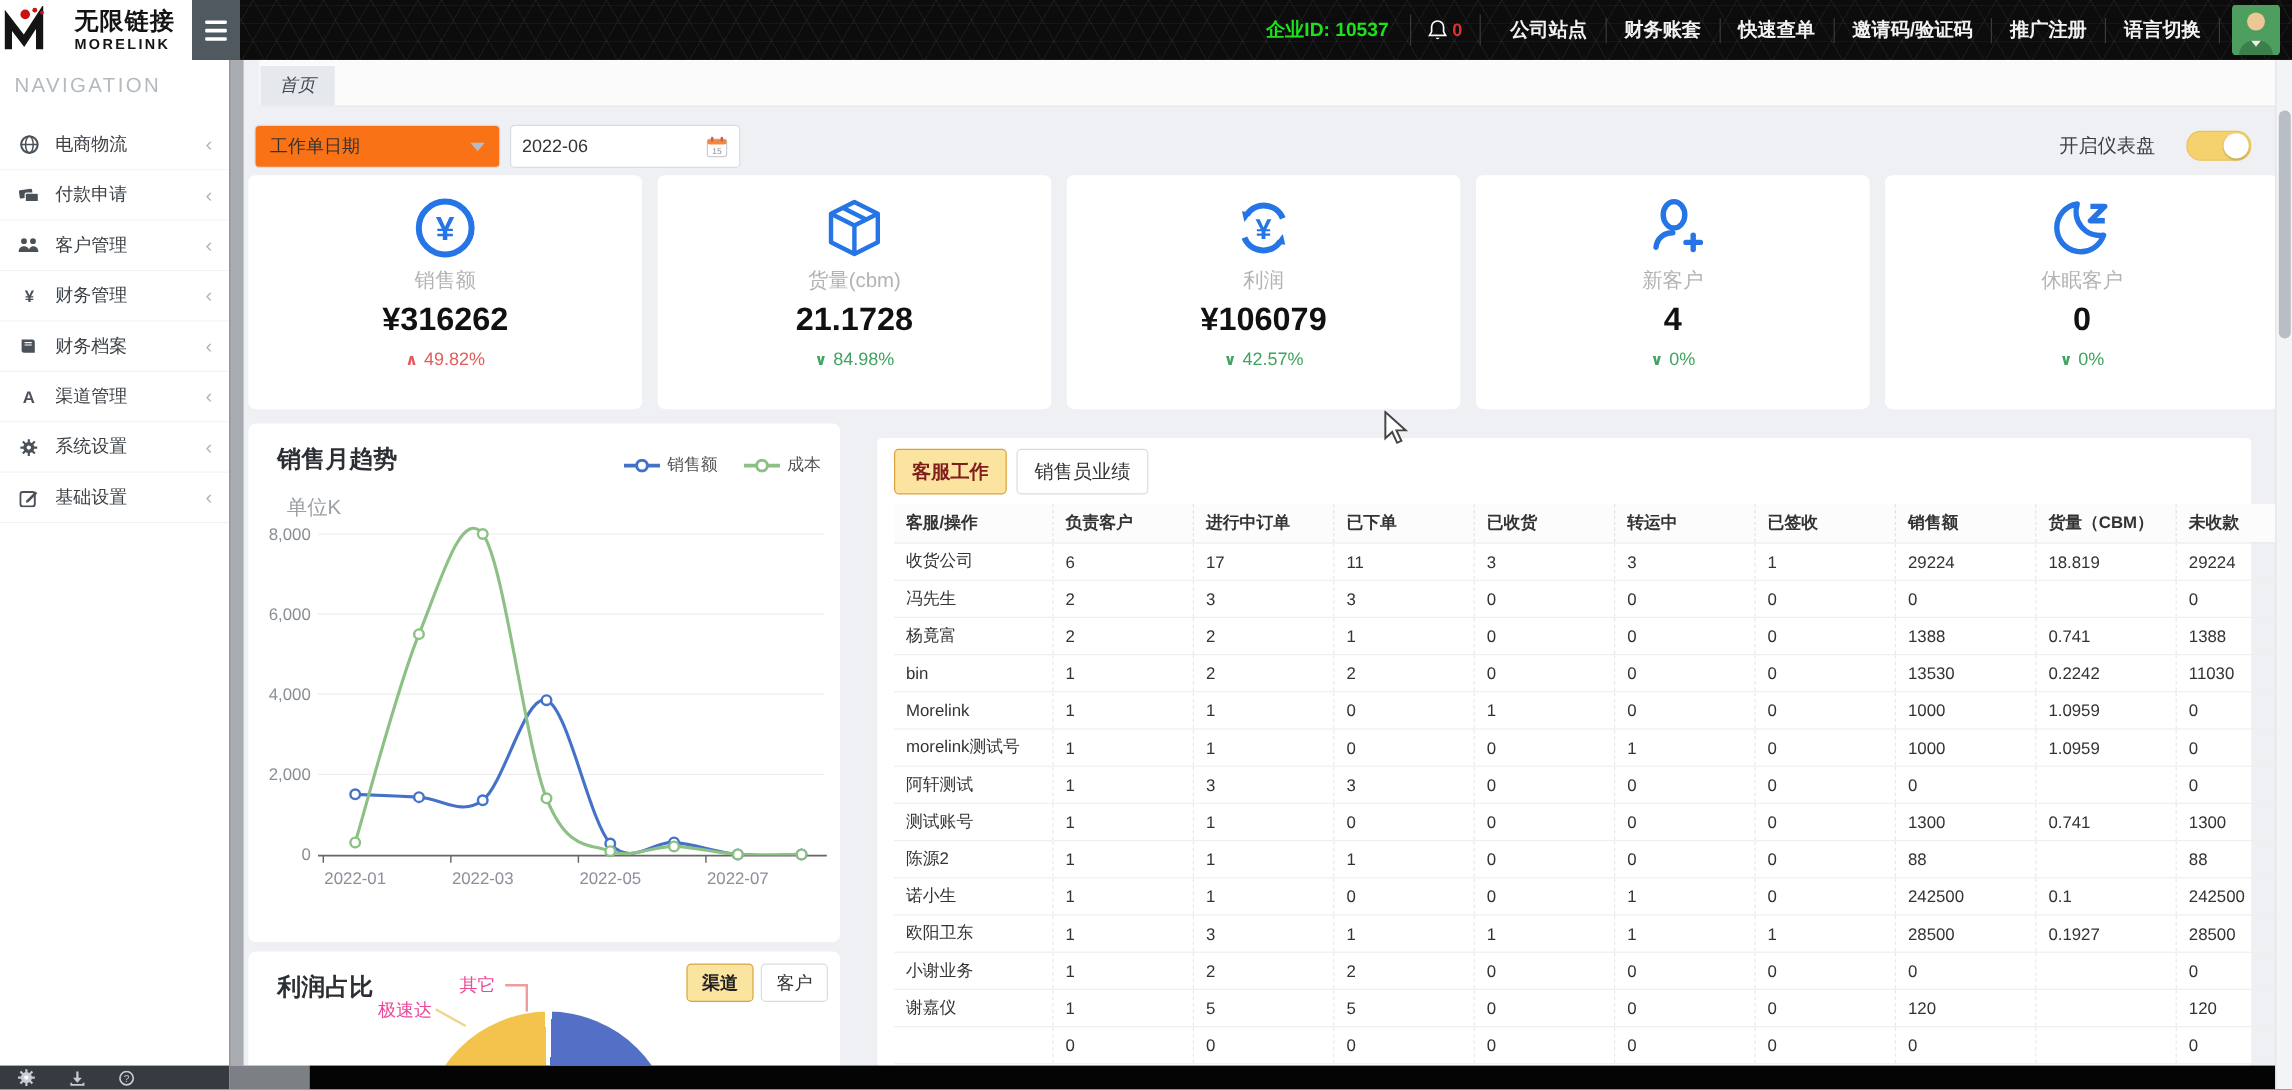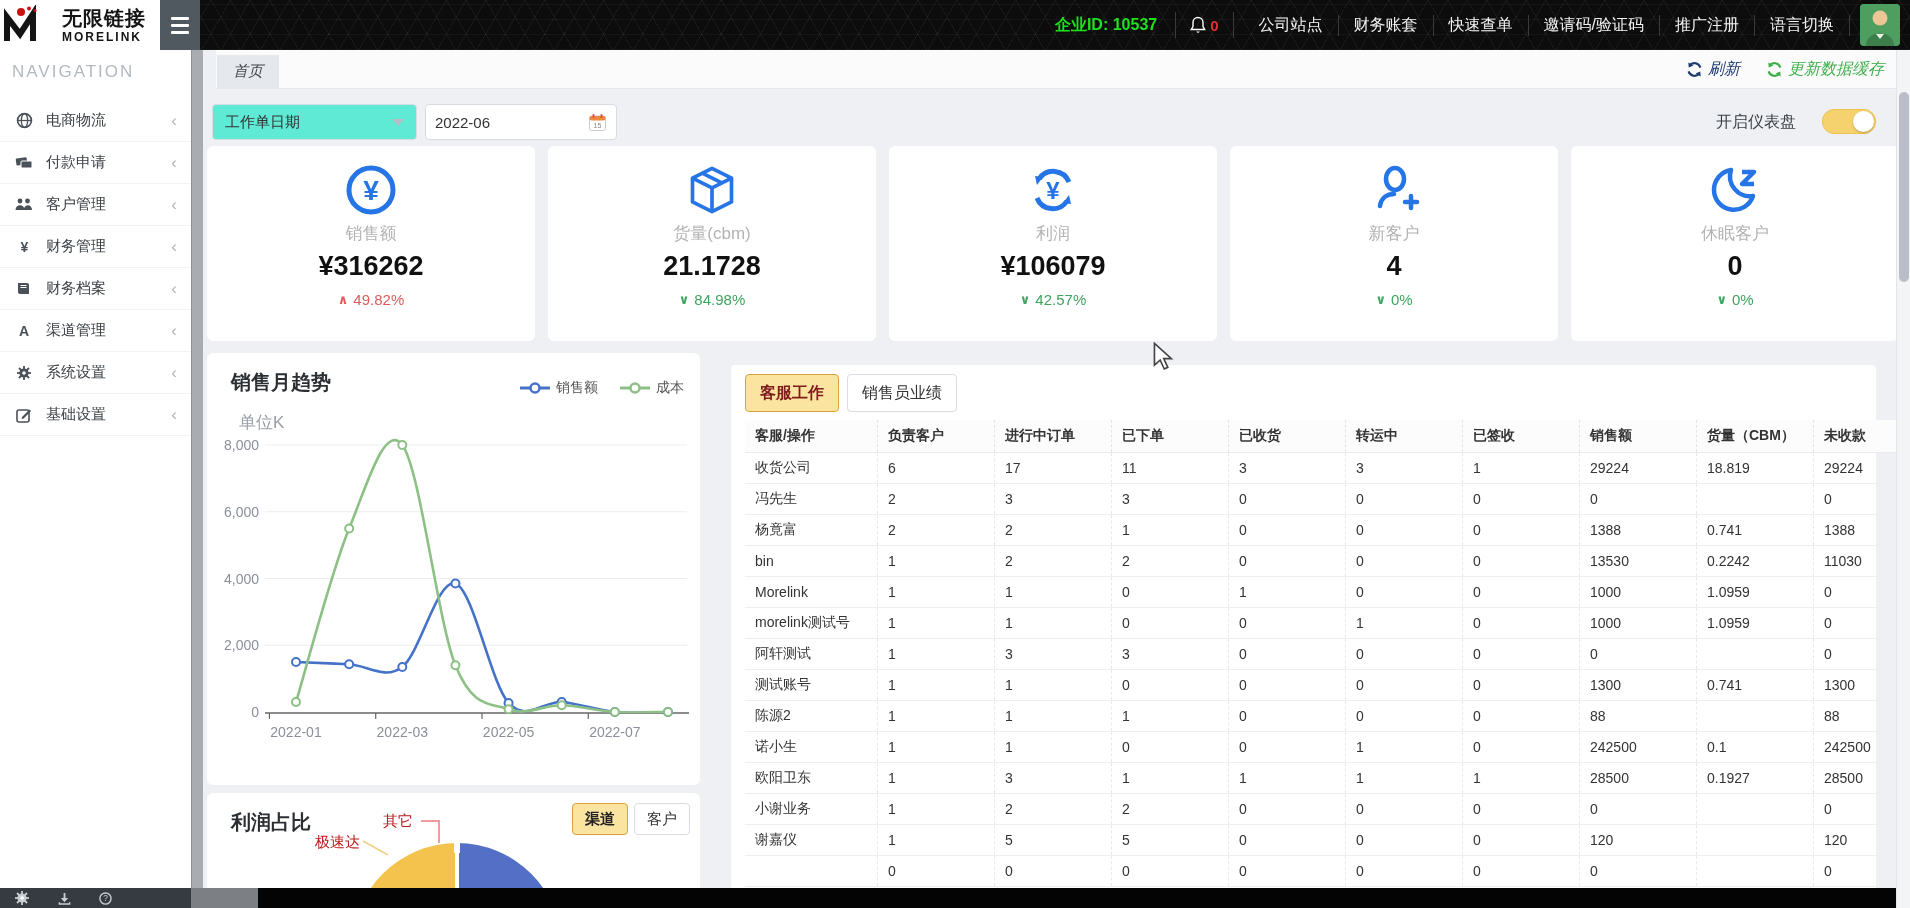--- a/index.html
+++ b/index.html
@@ -17,21 +17,21 @@
   .hamburger .bar{width:18px;height:3px;background:#fff;border-radius:1px;}
   .topbar-black{position:absolute;left:200px;top:0;width:1710px;height:50px;background-color:#0c0c0c;
     background-image:
       repeating-linear-gradient(60deg, rgba(255,255,255,0.05) 0 1px, transparent 1px 17px),
       repeating-linear-gradient(-60deg, rgba(255,255,255,0.05) 0 1px, transparent 1px 17px),
       repeating-linear-gradient(0deg, rgba(255,255,255,0.04) 0 1px, transparent 1px 15px);
     display:flex;align-items:center;justify-content:flex-end;padding-right:10px;box-sizing:border-box;}
   .ent-id{color:#1ee11e;font-weight:bold;font-size:16px;white-space:nowrap;}
   .bell-wrap{display:flex;align-items:center;margin:0 10px 0 18px;padding:0 14px;border-left:1px solid #3a3a3a;border-right:1px solid #3a3a3a;height:26px;}
   .bell-count{color:#e03030;font-size:15px;margin-left:4px;font-weight:bold;}
-  .top-menu{display:flex;align-items:center;height:26px;}
+  .top-menu{display:flex;align-items:center;height:26px;font-weight:bold;}
   .top-menu .menu-item{color:#f2f2f2;font-size:16px;padding:0 15px;border-right:1px solid #3a3a3a;cursor:pointer;white-space:nowrap;}
   .avatar-box{width:40px;height:42px;margin-left:10px;border-radius:3px;overflow:hidden;cursor:pointer;}
 
   
   .sidebar{position:absolute;left:0;top:50px;width:191px;height:838px;background:#fff;}
   .nav-label{position:absolute;left:12px;top:12px;font-size:17px;color:#b3b9c0;letter-spacing:2px;}
   .nav-list{position:absolute;left:0;top:50px;width:191px;}
   .nav-item{height:41px;display:flex;align-items:center;border-bottom:1px solid #f1f2f4;cursor:pointer;background:#fff;}
   .nav-item .nicon{width:20px;margin-left:14px;display:flex;justify-content:center;color:#4a5158;}
   .nav-item .nlabel{margin-left:12px;font-size:15px;color:#3c4146;flex:1;}
@@ -40,21 +40,21 @@
 
   
   .tabbar{position:absolute;left:216px;top:50px;width:1694px;height:38px;background:#fbfbfc;border-bottom:1px solid #e7e7e7;font-style:italic;}
   .tab-home{position:absolute;left:1px;top:5px;height:33px;padding:0 16px;background:#e5e8ec;display:flex;align-items:center;font-size:15px;color:#43494f;cursor:pointer;}
   .tabbar-right{position:absolute;right:26px;top:0;height:38px;display:flex;align-items:center;gap:26px;}
   .tb-link{display:flex;align-items:center;gap:5px;font-size:16px;cursor:pointer;}
   .tb-refresh{color:#1d3a70;}
   .tb-cache{color:#3fae49;}
 
   
-  .sel-date-type{position:absolute;left:212px;top:104px;width:205px;height:36px;background:#5eead4;border:1px solid #d8dce3;border-radius:4px;display:flex;align-items:center;justify-content:space-between;padding:0 12px;box-sizing:border-box;font-size:15px;color:#333;cursor:pointer;}
+  .sel-date-type{position:absolute;left:212px;top:104px;width:205px;height:36px;background:#f97316;border:1px solid #d8dce3;border-radius:4px;display:flex;align-items:center;justify-content:space-between;padding:0 12px;box-sizing:border-box;font-size:15px;color:#333;cursor:pointer;}
   .sel-caret{width:0;height:0;border-left:6px solid transparent;border-right:6px solid transparent;border-top:7px solid #b6bcc6;}
   .inp-month{position:absolute;left:425px;top:104px;width:192px;height:36px;background:#fff;border:1px solid #d8dce3;border-radius:4px;display:flex;align-items:center;justify-content:space-between;padding:0 9px;box-sizing:border-box;font-size:15px;color:#333;cursor:text;}
   .dash-toggle-label{position:absolute;left:1716px;top:112px;font-size:16px;color:#3a3f45;}
   .toggle{position:absolute;left:1822px;top:109px;width:52px;height:23px;border-radius:12px;background:#f6d26e;border:1px solid #ecc353;cursor:pointer;}
   .toggle .knob{position:absolute;right:1px;top:1px;width:21px;height:21px;border-radius:50%;background:#fff;box-shadow:0 1px 2px rgba(0,0,0,.25);}
 
   
   .kpi-row{position:absolute;left:207px;top:146px;width:1692px;height:195px;display:flex;gap:13px;}
   .kpi-card{flex:1;background:#fff;border-radius:6px;display:flex;flex-direction:column;align-items:center;}
   .kpi-icon{margin-top:16px;height:56px;display:flex;align-items:center;color:#2575e6;}
@@ -72,21 +72,21 @@
 
   .legend{position:absolute;right:16px;top:26px;display:flex;gap:22px;align-items:center;}
   .legend-item{display:flex;align-items:center;gap:6px;font-size:14px;color:#555;}
 
   
   .pie-circle{position:absolute;left:145px;top:50px;width:210px;height:210px;border-radius:50%;}
   .pie-btns{position:absolute;right:10px;top:10px;display:flex;gap:6px;}
   .btn-sm{height:32px;padding:0 12px;border-radius:4px;font-size:15px;display:flex;align-items:center;cursor:pointer;box-sizing:border-box;}
   .btn-yellow{background:#fbe3a0;border:1px solid #d9a23c;color:#222;font-weight:bold;}
   .btn-plain{background:#fff;border:1px solid #d8dce3;color:#333;}
-  .pie-lbl{position:absolute;font-size:15px;color:#b91c1c;}
+  .pie-lbl{position:absolute;font-size:15px;color:#ec4899;}
 
   
   .wb-tabs{position:absolute;left:14px;top:9px;display:flex;gap:8px;}
   .wb-tab{height:38px;padding:0 14px;border-radius:4px;font-size:16px;display:flex;align-items:center;cursor:pointer;box-sizing:border-box;}
   .wb-tab.active{background:#fbe3a0;border:1px solid #d9a23c;font-weight:bold;color:#7f1d1d;}
   .wb-tab.inactive{background:#fff;border:1px solid #d8dce3;color:#333;}
   table.wb{position:absolute;left:14px;top:55px;border-collapse:collapse;table-layout:fixed;width:1117px;font-size:14px;}
   table.wb th{height:32px;text-align:left;padding:0 0 0 10px;color:#333;font-weight:bold;background:#fcfcfd;border-bottom:1px solid #ebebeb;border-right:1px dashed #e3e3e3;white-space:nowrap;overflow:hidden;}
   table.wb td{height:30px;padding:0 0 0 10px;color:#333;border-bottom:1px solid #efefef;border-right:1px dashed #e9e9e9;white-space:nowrap;overflow:hidden;}
   table.wb th:last-child,table.wb td:last-child{border-right:none;}
@@ -244,40 +244,20 @@
           </span>
           <span class="nlabel">基础设置</span>
           <span class="chev">‹</span>
         </div>
       </div>
   </div>
   <div class="side-strip"></div>
 
   <div class="tabbar">
     <div class="tab-home">首页</div>
-    <div class="tabbar-right">
-      <div class="tb-link tb-refresh">
-        <svg width="17" height="17" viewBox="0 0 16 16">
-          <path d="M13.6 6.2A6 6 0 0 0 3.2 4.3" fill="none" stroke="#1d3a70" stroke-width="2"></path>
-          <polygon points="2.2,1.4 2.6,6.1 7,4.3" fill="#1d3a70"></polygon>
-          <path d="M2.4 9.8a6 6 0 0 0 10.4 1.9" fill="none" stroke="#1d3a70" stroke-width="2"></path>
-          <polygon points="13.8,14.6 13.4,9.9 9,11.7" fill="#1d3a70"></polygon>
-        </svg>
-        <span>刷新</span>
-      </div>
-      <div class="tb-link tb-cache">
-        <svg width="17" height="17" viewBox="0 0 16 16">
-          <path d="M13.6 6.2A6 6 0 0 0 3.2 4.3" fill="none" stroke="#3fae49" stroke-width="2"></path>
-          <polygon points="2.2,1.4 2.6,6.1 7,4.3" fill="#3fae49"></polygon>
-          <path d="M2.4 9.8a6 6 0 0 0 10.4 1.9" fill="none" stroke="#3fae49" stroke-width="2"></path>
-          <polygon points="13.8,14.6 13.4,9.9 9,11.7" fill="#3fae49"></polygon>
-        </svg>
-        <span>更新数据缓存</span>
-      </div>
-    </div>
   </div>
 
   <div class="sel-date-type">
     <span>工作单日期</span>
     <span class="sel-caret"></span>
   </div>
   <div class="inp-month">
     <span>2022-06</span>
     <svg width="19" height="19" viewBox="0 0 19 19">
       <rect x="1.5" y="3" width="16" height="14.5" rx="2" fill="#fff" stroke="#c8cdd5"></rect>

